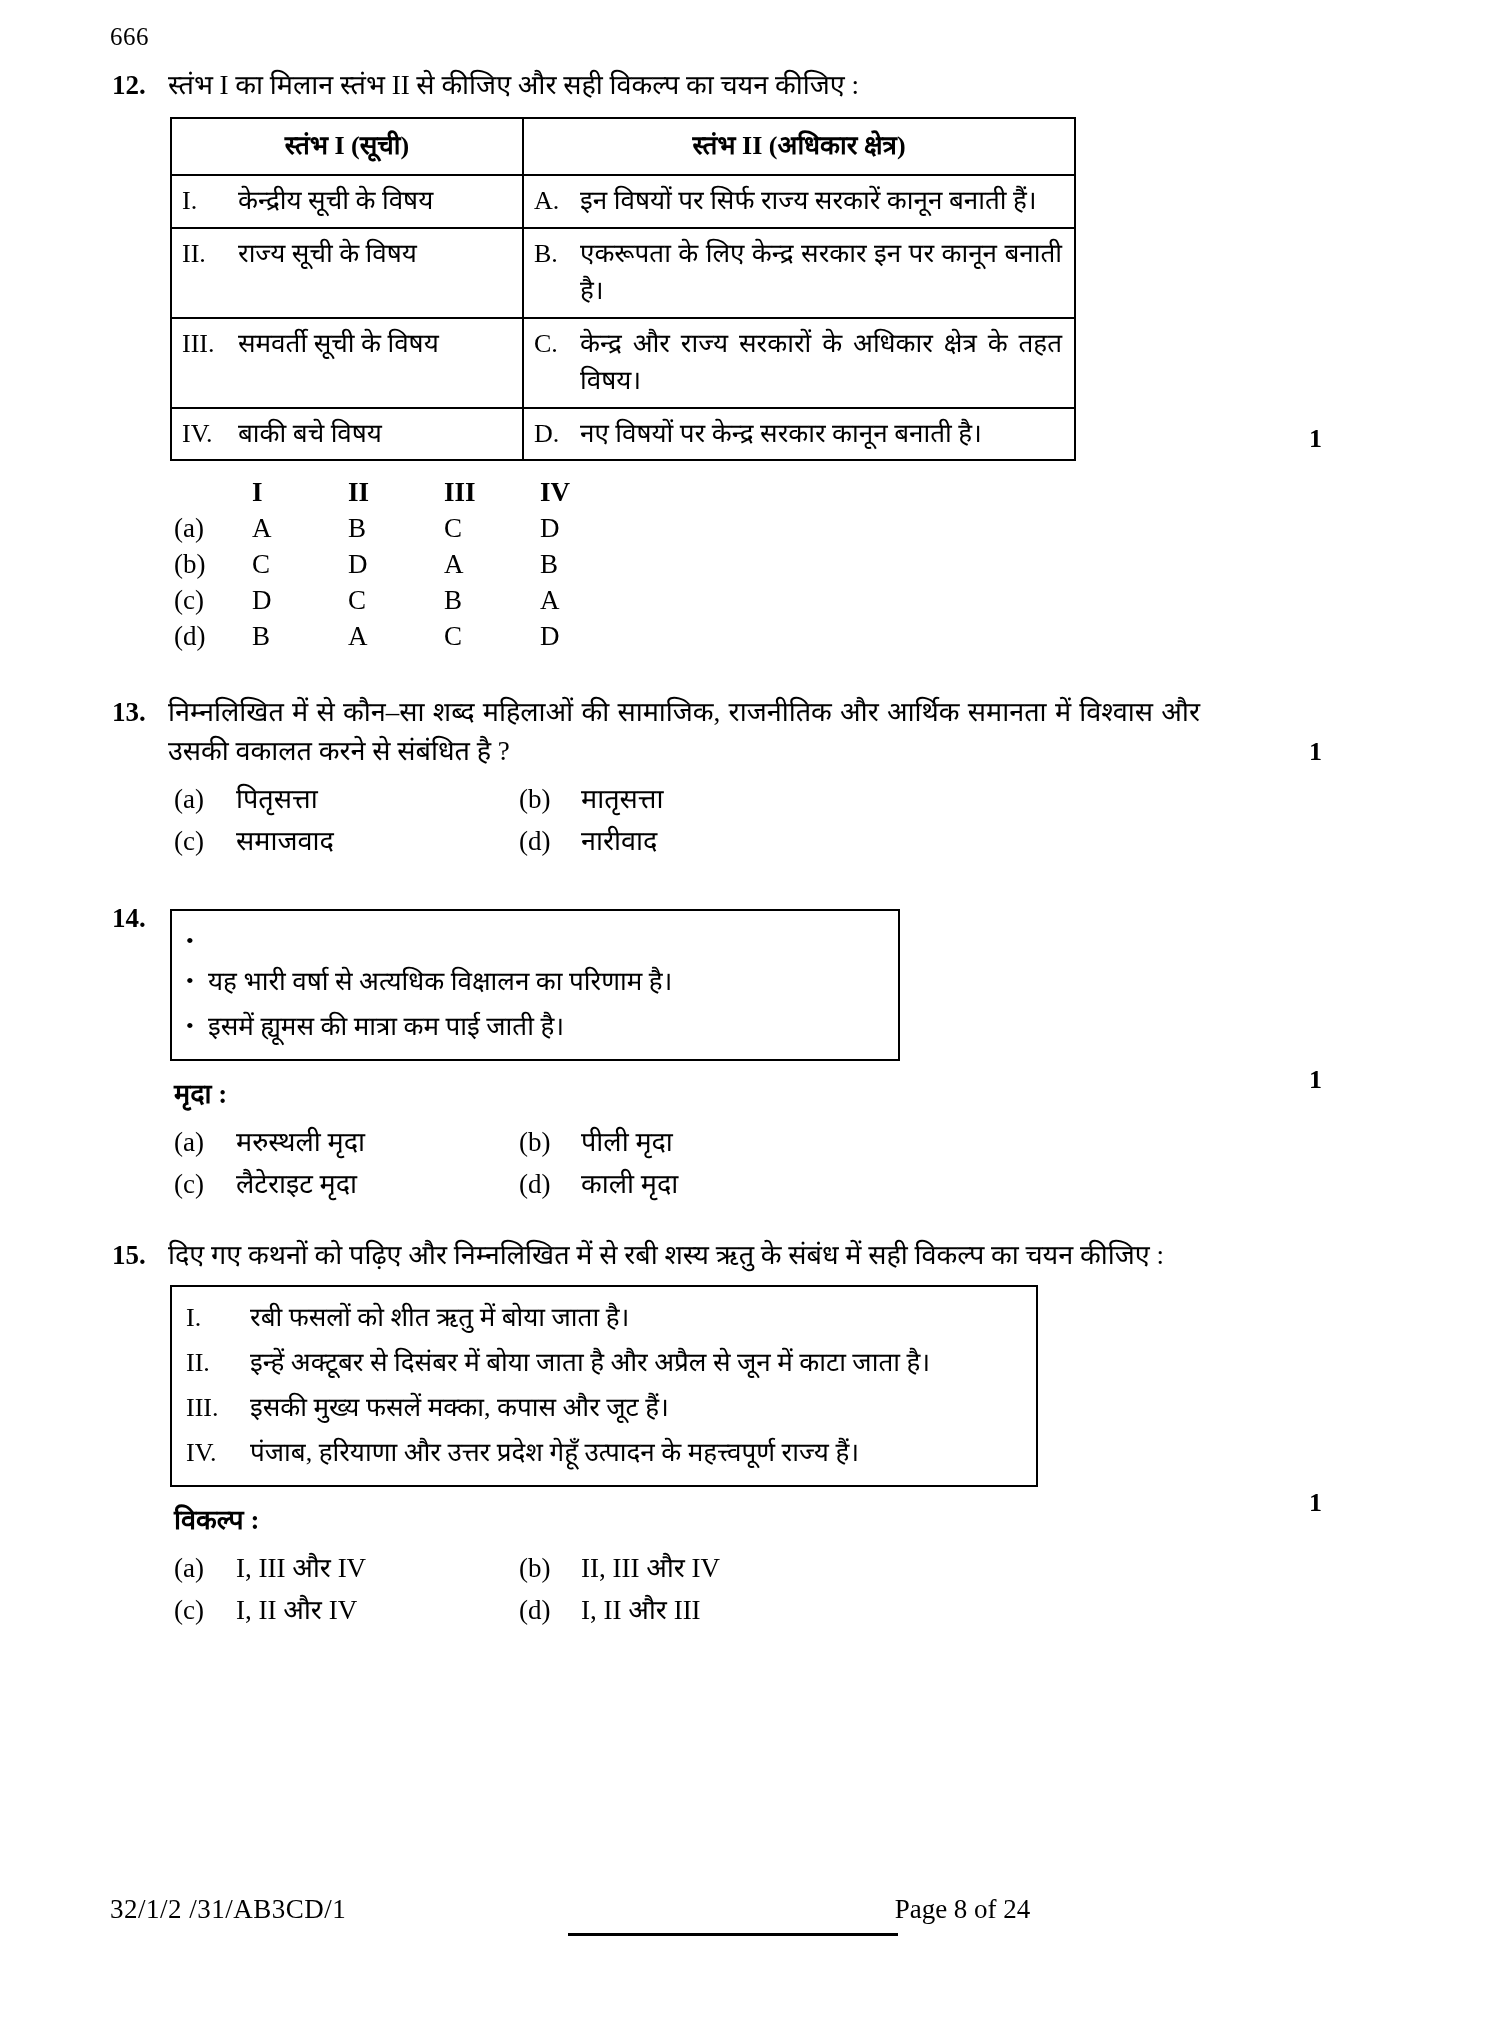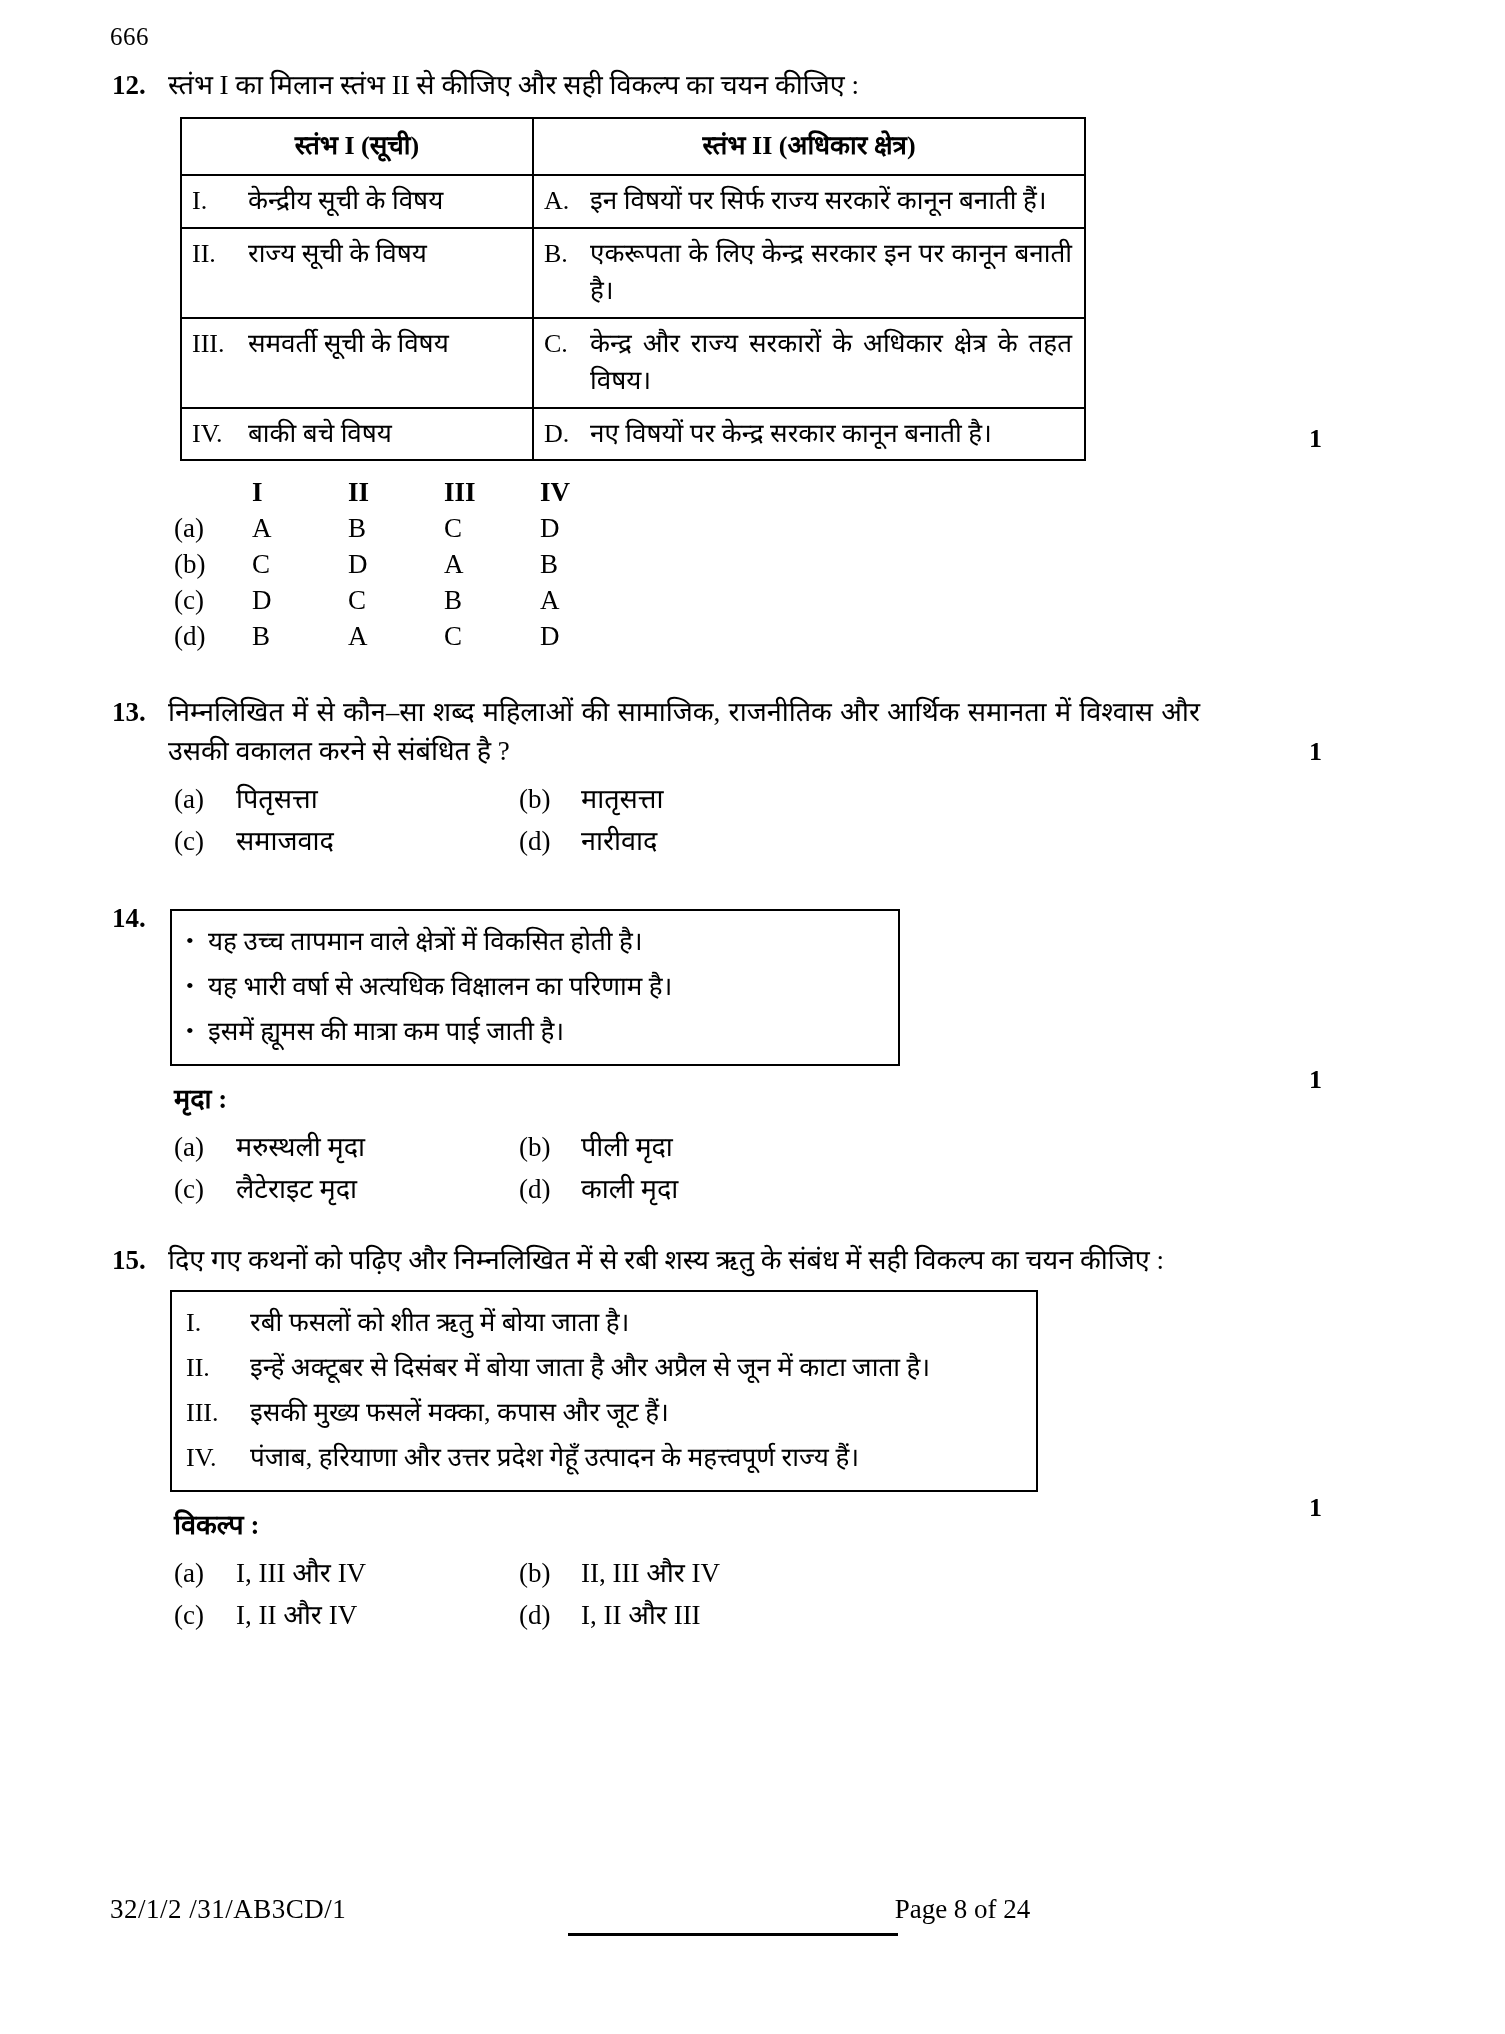--- a/index.html
+++ b/index.html
@@ -74,21 +74,21 @@
     right: -122px;
     font-weight: bold;
     font-size: 26px;
   }
 
   
   table.match {
     border-collapse: collapse;
     width: 860px;
     margin-top: 12px;
-    margin-left: 12px;
+    margin-left: 2px;
     table-layout: fixed;
   }
   table.match th, table.match td {
     border: 2px solid #000;
     padding: 7px 10px;
     font-size: 26px;
     line-height: 1.42;
     vertical-align: top;
   }
   table.match th {
@@ -348,21 +348,20 @@
     </div>
 
     <div class="question" style="margin-top:36px;">
       <div class="qrow">
         <div class="qnum">14.</div>
         <div class="qbody">
 
           <div class="box bullets">
             <div class="bullet-line">
               <div class="bullet-dot">•</div>
-              <div>यह उच्च तापमान वाले क्षेत्रों में विकसित होती है।</div>
             </div>
             <div class="bullet-line">
               <div class="bullet-dot">•</div>
               <div>यह भारी वर्षा से अत्यधिक विक्षालन का परिणाम है।</div>
             </div>
             <div class="bullet-line">
               <div class="bullet-dot">•</div>
               <div>इसमें ह्यूमस की मात्रा कम पाई जाती है।</div>
             </div>
           </div>

